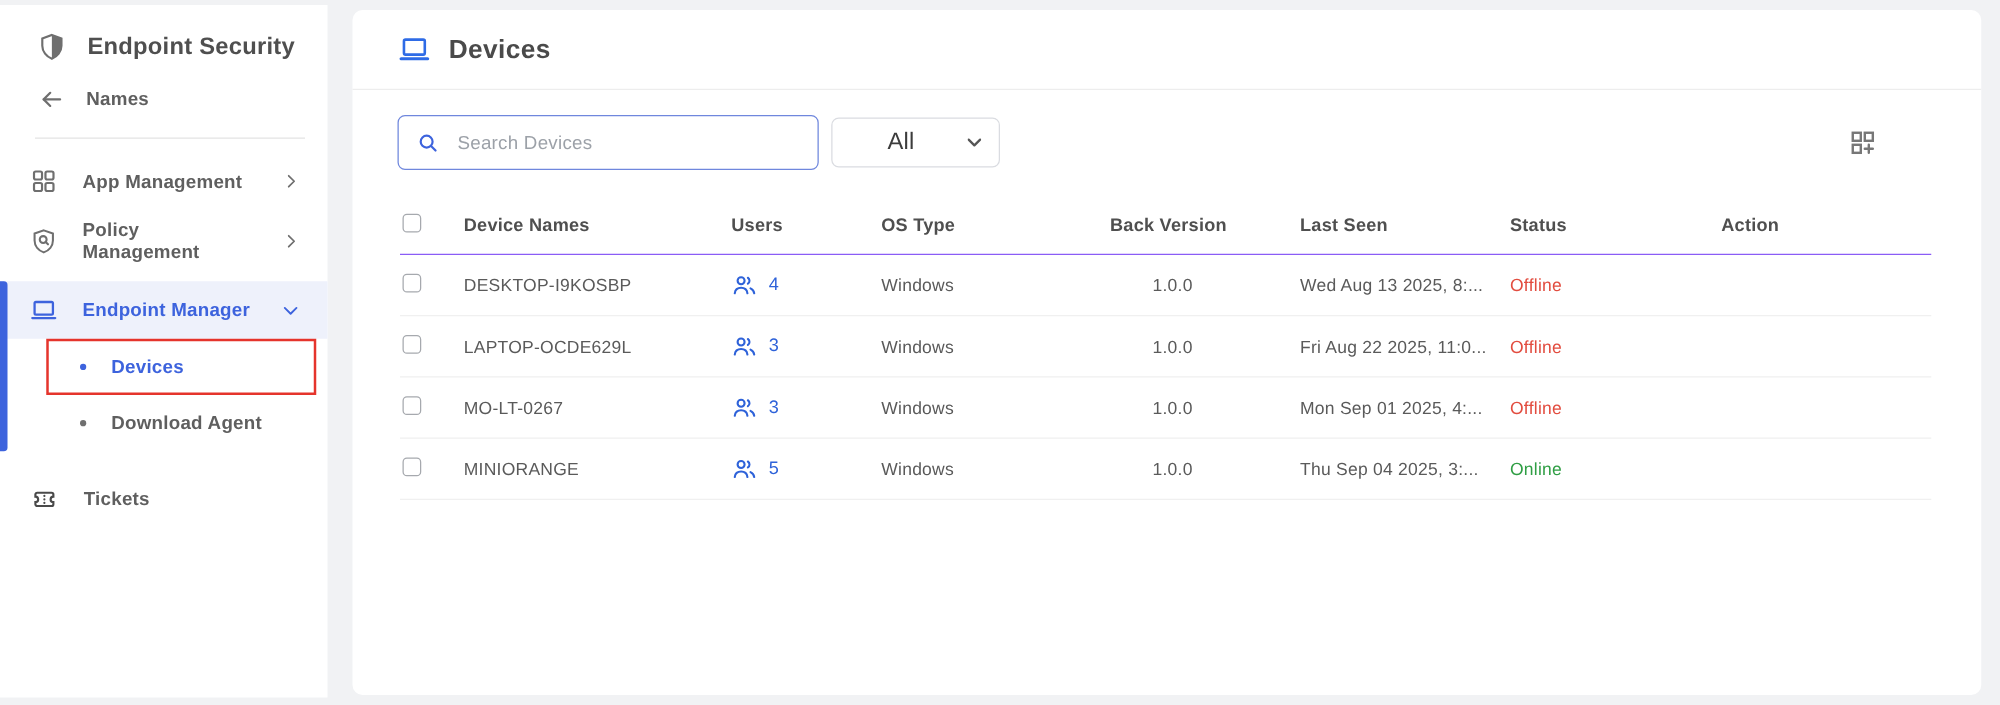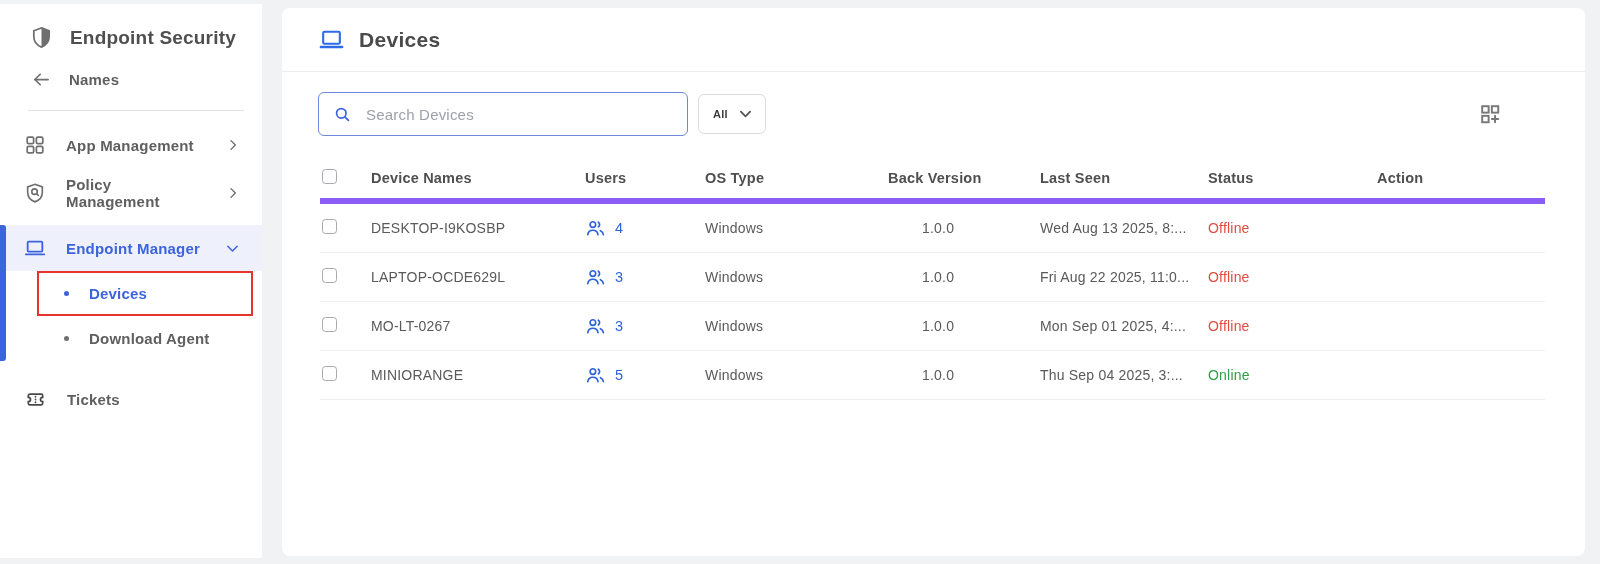--- a/index.html
+++ b/index.html
@@ -44,37 +44,37 @@
   .sb-tickets{margin-top:14px;align-items:center;}
   
   .main-card{
     position:absolute; left:282px; top:8px; width:1303px; bottom:8px;
     background:#fff; border-radius:8px;
   }
   .title-row{display:flex; align-items:center; gap:15px; height:64px;
     padding-left:37px; border-bottom:1px solid #ededed;}
   .title-row h1{font-size:21px; font-weight:700; color:#4a4a4a; letter-spacing:.3px;}
   .toolbar{display:flex; align-items:center; margin:20px 36px 0 36px;}
-  .search-box{display:flex; align-items:center; gap:14px; width:370px; height:44px;
+  .search-box{display:flex; align-items:center; gap:14px; width:337px; height:44px;
     border:1.5px solid #6f87dd; border-radius:6px; padding:0 14px; background:#fff;}
   .search-box input{border:none; outline:none; flex:1; font-size:15px; color:#444;
     font-family:"Liberation Sans", sans-serif; letter-spacing:.2px;}
   .search-box input::placeholder{color:#9ca1a8;}
   .filter-dd{display:flex; align-items:center; gap:12px; height:40px; margin-left:10px;
     border:1px solid #dadce1; border-radius:6px; padding:0 14px; cursor:pointer;}
-  .filter-dd span{font-size:11px; font-weight:700; color:#3c3c3c;}
+  .filter-dd span{font-size:19px; font-weight:400; color:#3c3c3c;margin-left:30px;}
   .grid-add{margin-left:auto; margin-right:48px; cursor:pointer; display:flex;}
   
   .table{margin:22px 40px 0 38px;}
   .thead,.trow{
     display:grid;
     grid-template-columns:51px 214px 120px 183px 152px 168px 169px 1fr;
     align-items:center;
   }
-  .thead{height:46px; border-bottom:6px solid #8b5cf6; font-size:14.5px; font-weight:700; color:#4f4f4f;}
+  .thead{height:46px; border-bottom:1px solid #8b5cf6; font-size:14.5px; font-weight:700; color:#4f4f4f;}
   .trow{height:49px; border-bottom:1px solid #f0f0f0; font-size:14px; color:#5a5a5a;}
   .cb{appearance:none; -webkit-appearance:none; width:15px; height:15px;
     border:1.6px solid #a6a9ae; border-radius:3.5px; background:#fff; cursor:pointer; margin-left:2px;}
   .users-cell{display:flex; align-items:center; gap:9px; color:var(--link); cursor:pointer;}
   .users-cell .num{font-size:14.5px;}
   .agent-cell{padding-left:34px;}
   .status-offline{color:var(--status-offline);}
   .status-online{color:var(--status-online);}
   .kebab{width:4px; height:4px; border-radius:50%; background:#3c3c3c; margin-left:24px;
     box-shadow:0 -6px 0 #3c3c3c, 0 6px 0 #3c3c3c; cursor:pointer;}

